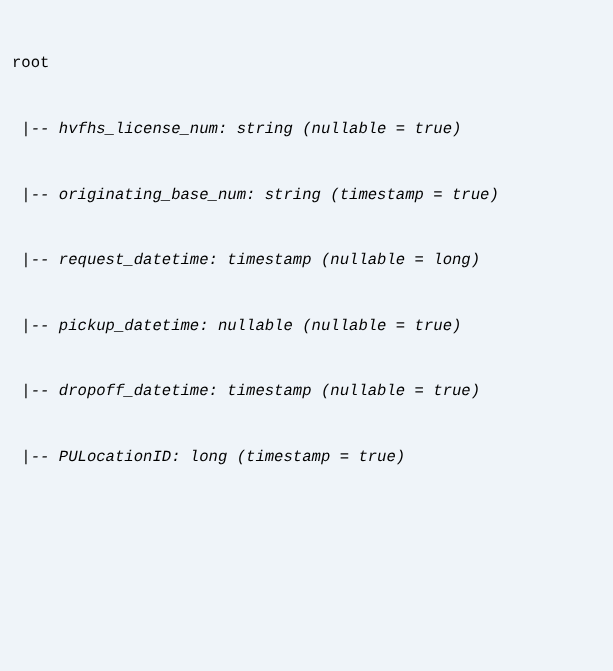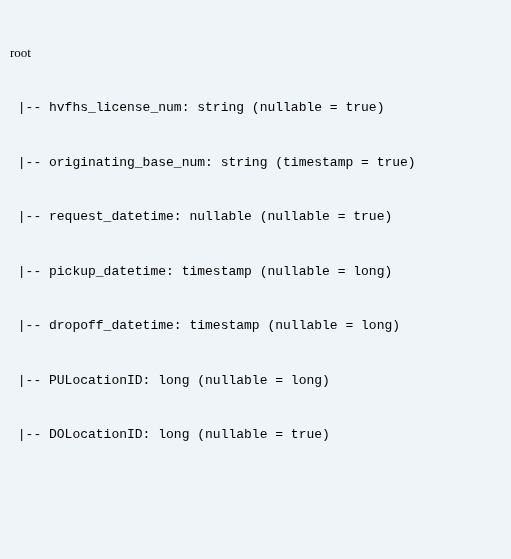--- a/index.html
+++ b/index.html
@@ -15,38 +15,37 @@
       line-height: 1.4;
       padding: 8px 10px;
       color: #000;
       white-space: pre;
       box-sizing: border-box;
       width: 511px;
       min-height: 559px;
     }
     .schema-root {
       display: block;
-      font-family: Liberation Serif, serif;
     }
     .schema-field {
       display: block;
+      font-style: italic;
     }
   </style>
 </head>
 <body>
 
 <div class="output-cell">
   <span class="schema-root">root</span>
   <span class="schema-field"> |-- hvfhs_license_num: string (nullable = true)</span>
   <span class="schema-field"> |-- originating_base_num: string (timestamp = true)</span>
-  <span class="schema-field"> |-- request_datetime: nullable (nullable = true)</span>
-  <span class="schema-field"> |-- pickup_datetime: timestamp (nullable = long)</span>
-  <span class="schema-field"> |-- dropoff_datetime: timestamp (nullable = long)</span>
-  <span class="schema-field"> |-- PULocationID: long (nullable = long)</span>
-  <span class="schema-field"> |-- DOLocationID: long (nullable = true)</span>
+  <span class="schema-field"> |-- request_datetime: timestamp (nullable = long)</span>
+  <span class="schema-field"> |-- pickup_datetime: nullable (nullable = true)</span>
+  <span class="schema-field"> |-- dropoff_datetime: timestamp (nullable = true)</span>
+  <span class="schema-field"> |-- PULocationID: long (timestamp = true)</span>
   
   
   
   
   
   
   
   
   
   

